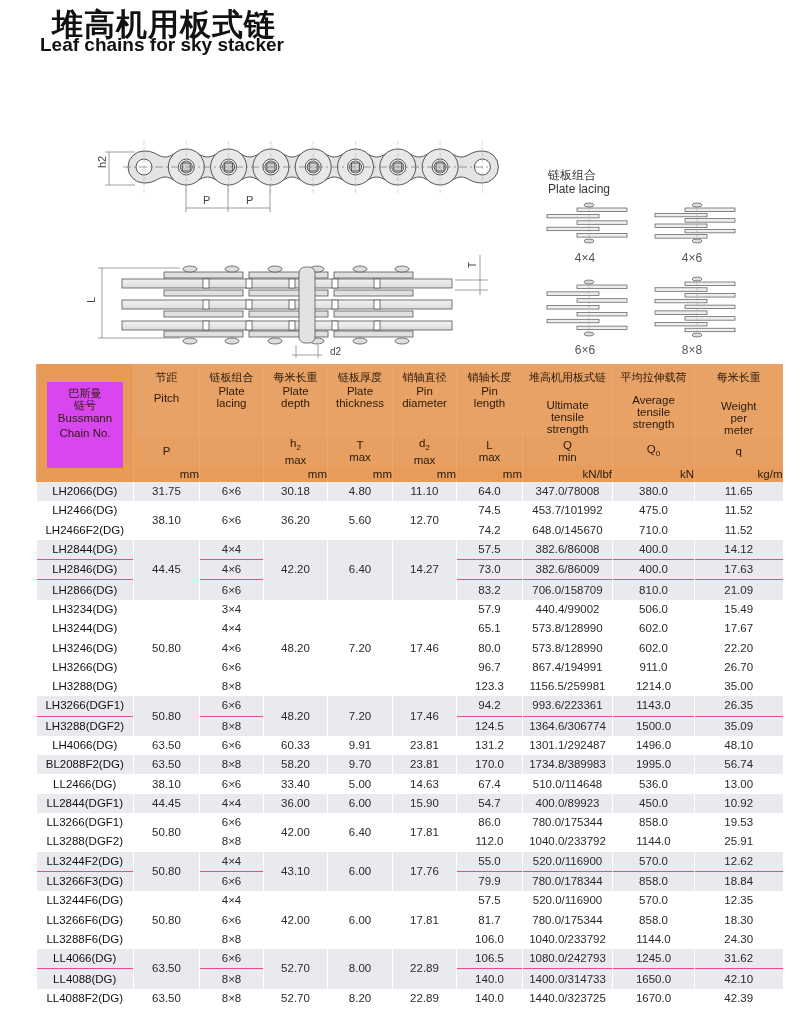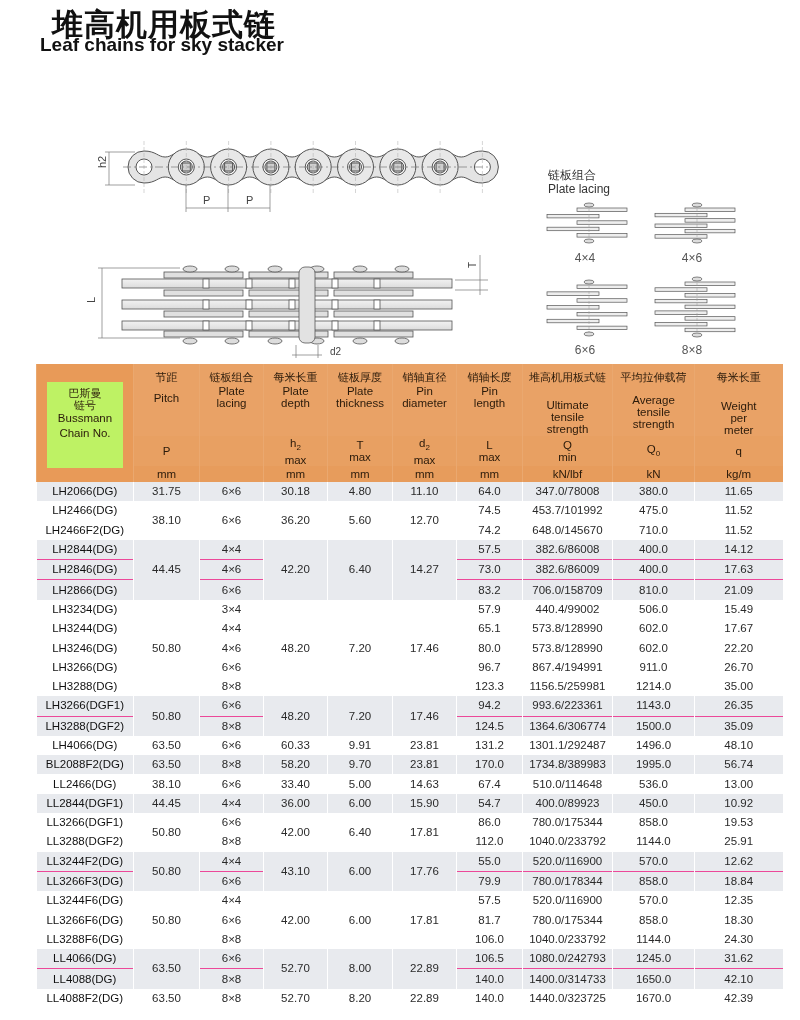--- a/index.html
+++ b/index.html
@@ -7,23 +7,23 @@
   .title-cn{position:absolute;left:52px;top:4px;font-size:31px;font-weight:bold;font-family:"DejaVu Sans",sans-serif;color:#111;letter-spacing:1px;}
   .title-en{position:absolute;left:40px;top:34px;font-size:19px;font-weight:bold;color:#111;}
   .diagram{position:absolute;left:0;top:0;}
   .lacing-title{position:absolute;left:548px;top:168px;font-size:12px;color:#333;line-height:14px;}
   .lace-label{position:absolute;font-size:12px;color:#555;width:60px;text-align:center;}
   table.spec{position:absolute;left:36px;top:364px;width:746px;border-collapse:collapse;table-layout:fixed;font-size:11.5px;}
   table.spec td, table.spec th{text-align:center;padding:0;overflow:hidden;white-space:nowrap;}
   table.spec thead th{background:#e9a266;color:#2a1a0a;font-weight:normal;line-height:12px;}
   table.spec thead tr.h1 th{height:60px;vertical-align:top;padding-top:8px;border-left:1px solid #eaa86f;}
   table.spec thead tr.h2 th{height:28px;vertical-align:middle;background:#e8a062;border-left:1px solid #eaa86f;}
-  table.spec thead tr.h3 th{height:16px;vertical-align:middle;background:#e79c5c;border-left:1px solid #eaa86f;}
+  table.spec thead tr.h3 th{height:16px;vertical-align:middle;background:#e79c5c;border-left:1px solid #eaa86f;text-align:right;}
   table.spec thead th.chain-no{background:#e89a58;border-left:none;vertical-align:middle;padding:0 0;}
-  .chain-inner{background:#bef264;margin:10px 10px 14px 10px;height:80px;padding-top:6px;line-height:12px;}
+  .chain-inner{background:#d946ef;margin:10px 10px 14px 10px;height:80px;padding-top:6px;line-height:12px;}
   .cn{display:block;font-family:"DejaVu Sans",sans-serif;font-size:11px;}
   table.spec tbody td{height:19.3px;line-height:19px;font-size:11.5px;color:#2a2a2a;}
   table.spec tbody tr.g td{background:#e8eaee;}
   table.spec tbody td.model{color:#111;}
   table.spec tbody tr.sep td{border-top:1px solid #ec4899;}
   table.spec tbody td + td{border-left:1px solid #ffffff;}
 </style>
 </head>
 <body>
 

